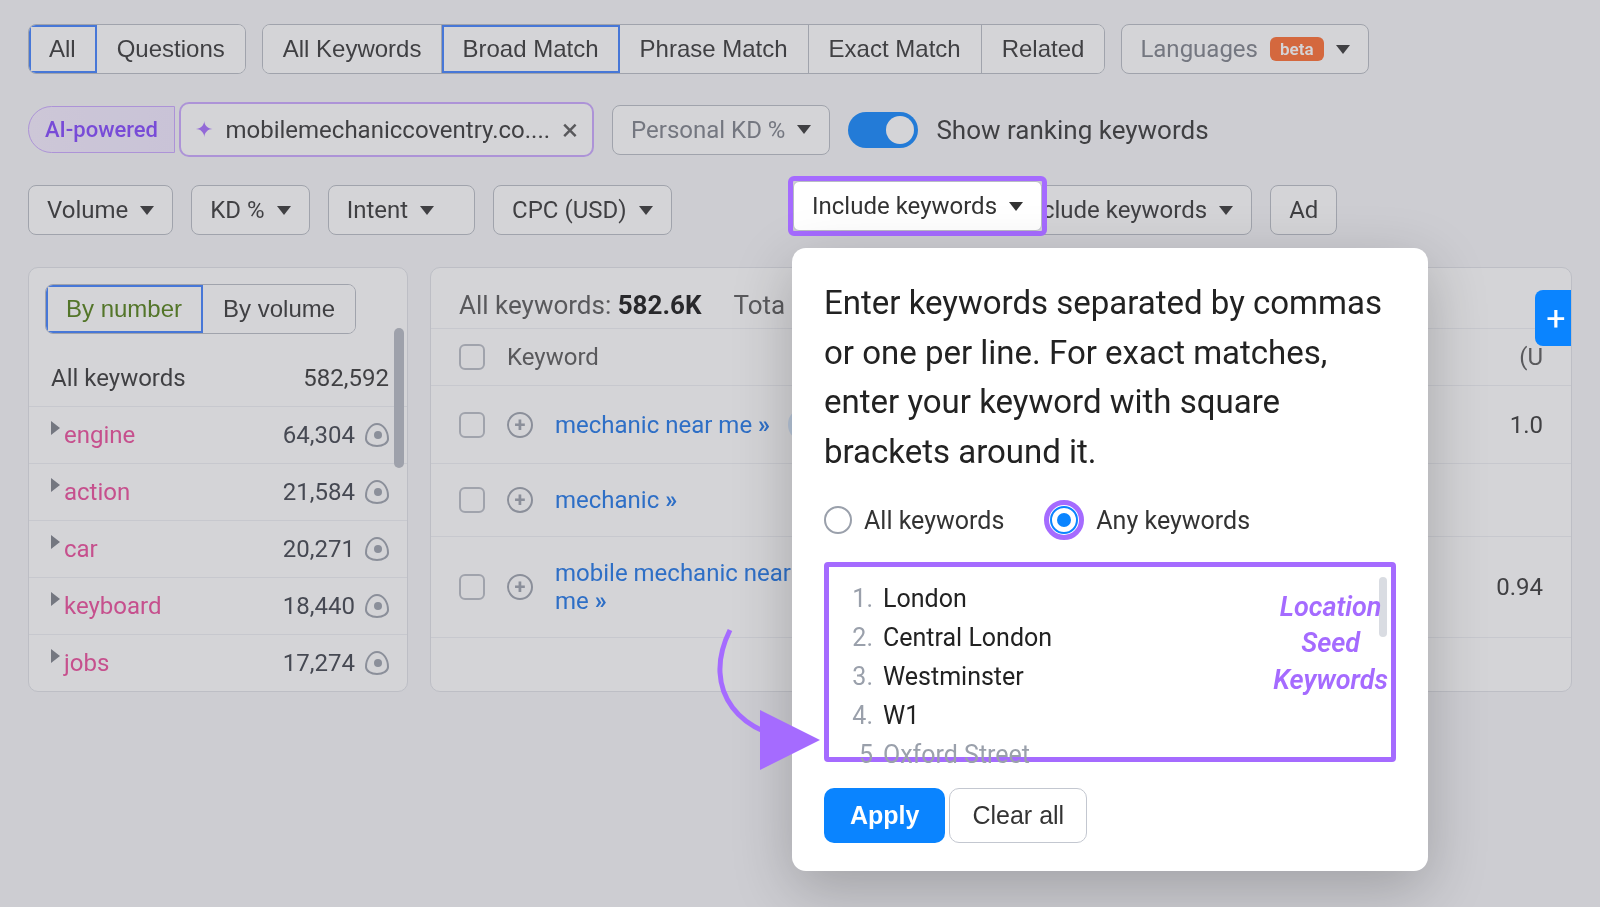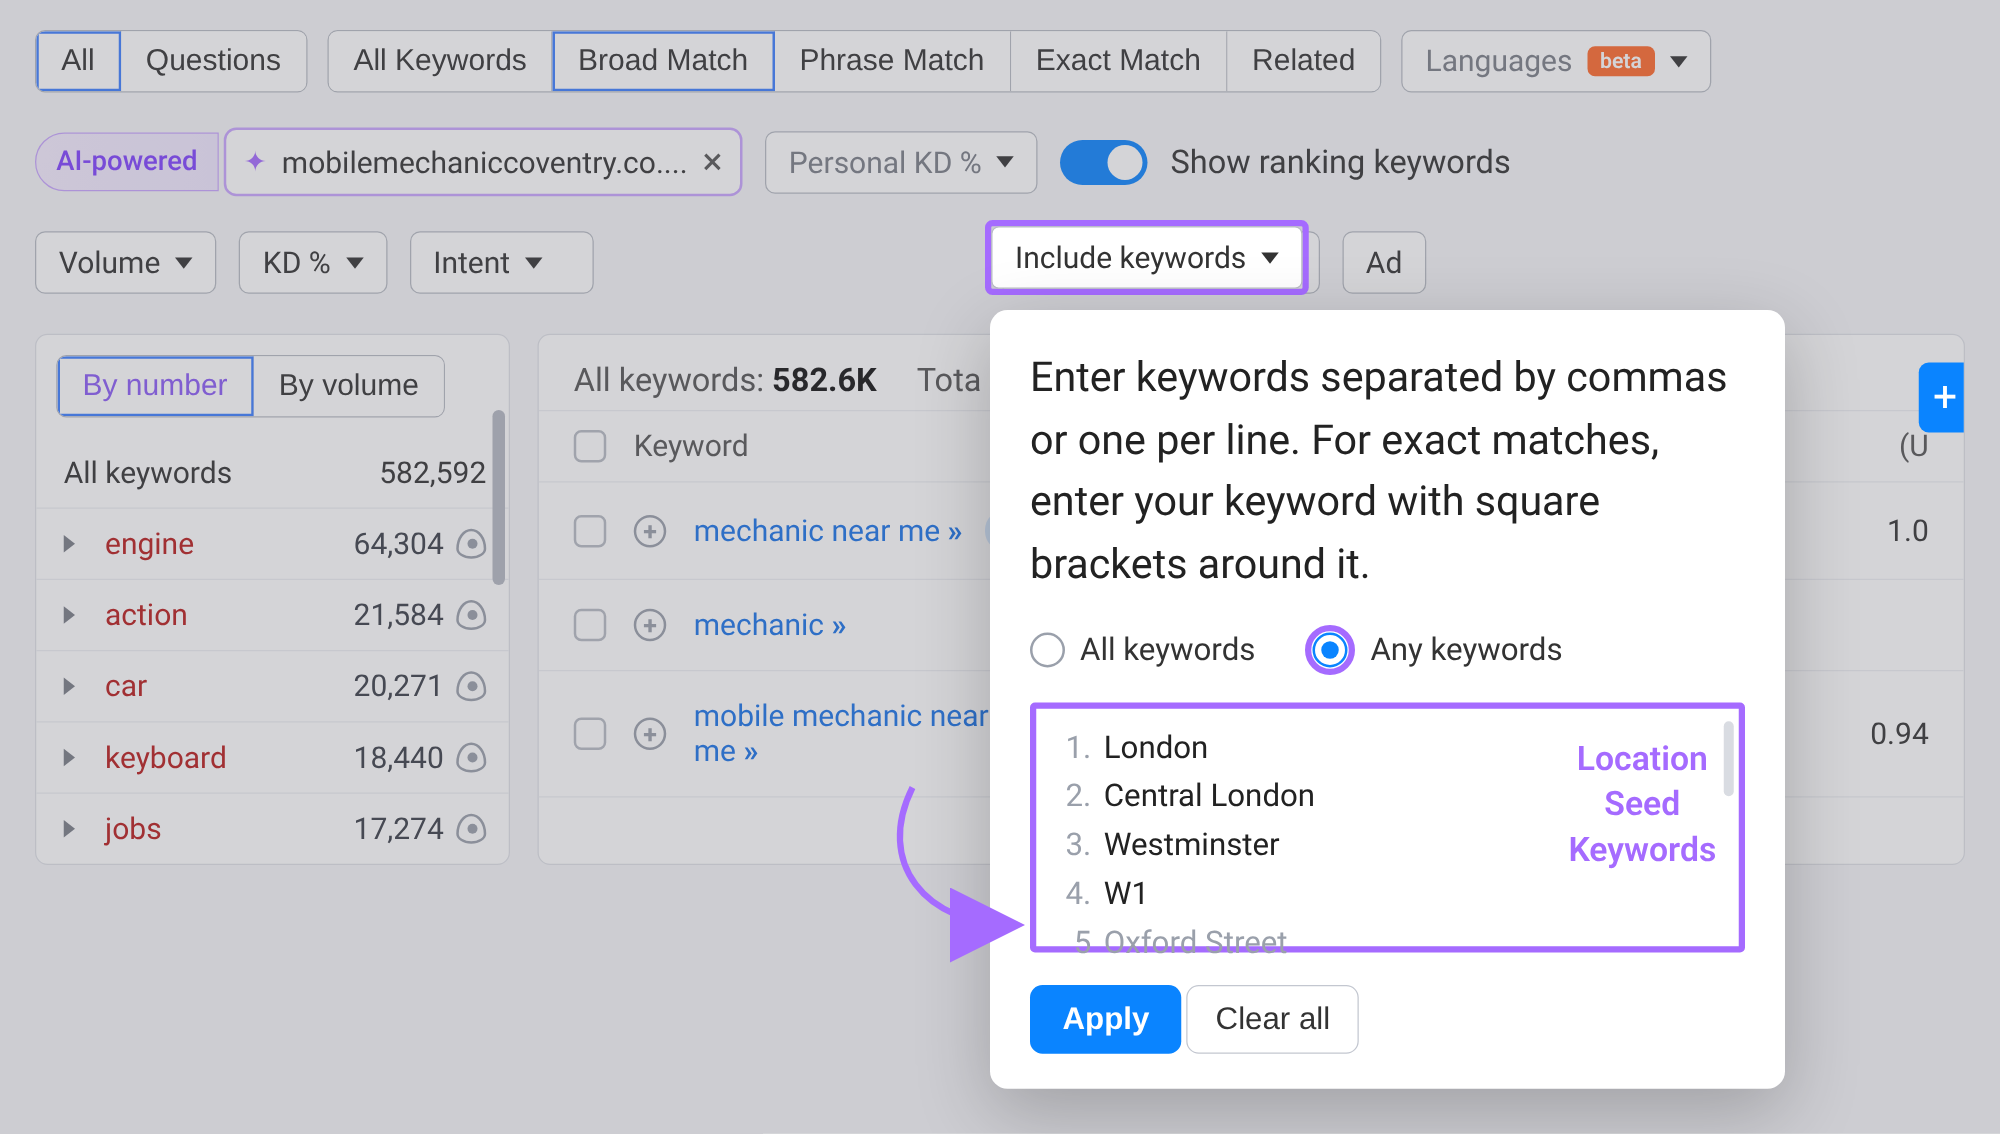--- a/index.html
+++ b/index.html
@@ -67,24 +67,24 @@
   .row2-text { font-size:26px; color:#333; }
 
   .row3 {
     display:flex; gap:18px; padding: 18px 28px 10px 28px; align-items:center;
   }
 
   .content { display:flex; gap:22px; padding: 22px 28px; }
   .sidebar { width:380px; background:#fff; border:1px solid #dfe1e7; border-radius:10px; position:relative; }
   .sidebar-scroll { position:absolute; right:3px; top:60px; width:10px; height:140px; background:#b5b9c2; border-radius:6px; }
   .sort-seg { display:inline-flex; border:1px solid #b8bcc4; border-radius:8px; overflow:hidden; margin:16px; }
-  .sort-seg .segbtn.active { outline:2px solid #3c7eff; outline-offset:-2px; color:#8b5cf6; }
+  .sort-seg .segbtn.active { outline:2px solid #3c7eff; outline-offset:-2px; color:#4d7c0f; }
   .kw-row { display:flex; align-items:center; justify-content:space-between; padding:14px 18px 14px 22px; font-size:24px; border-top:1px solid #edeff3; }
   .kw-row.head { border-top:none; font-weight:400; }
-  .kw-left { display:flex; align-items:center; gap:24px; color:#b91c1c; }
+  .kw-left { display:flex; gap:4px; color:#ec4899; }
   .kw-right { display:flex; align-items:center; gap:10px; color:#3b3f48; }
   .eye { width:24px;height:24px;border:2px solid #9aa0ab;border-radius:60% 60% 60% 60% / 80% 80% 40% 40%; transform: rotate(0deg); position:relative; }
   .eye::after { content:""; position:absolute; left:7px; top:6px; width:8px;height:8px;background:#9aa0ab;border-radius:50%; }
 
   .main { flex:1; background:#fff; border:1px solid #dfe1e7; border-radius:10px; padding: 0; overflow:hidden; position:relative;}
   .main-header { display:flex; gap:32px; padding:22px 28px 8px 28px; font-size:26px; color:#333; align-items:baseline;}
   .main-header .lab { color:#555; }
   .main-header .val { font-weight:700; color:#111; }
   .table-head { display:flex; padding:14px 28px; border-top:1px solid #edeff3; border-bottom:1px solid #edeff3; color:#555; font-size:24px; align-items:center; gap:22px;}
   .checkbox { width:26px;height:26px;border:2px solid #b8bcc4;border-radius:6px;background:#fff; flex-shrink:0;}
@@ -116,21 +116,21 @@
   .radio-hl-ring { border:5px solid #a56bff; border-radius:50%; padding:1px; display:inline-flex; }
 
   .kwbox {
     border:5px solid #a56bff; border-radius:4px; padding:12px 16px 6px 16px;
     position:relative; height:200px;
   }
   .kwbox ol { list-style:none; counter-reset:li; }
   .kwbox li { font-size:25px; color:#222; padding:5px 0; display:flex; gap:10px;}
   .kwbox li .num { color:#9aa0ab; min-width:28px; text-align:right; }
   .kwbox li.faded { color:#9aa0ab; }
-  .kwbox .seedlabel { position:absolute; right:18px; top:22px; color:#a56bff; font-size:27px; font-weight:600; text-align:center; line-height:1.35; }
+  .kwbox .seedlabel { position:absolute; right:3px; top:22px; color:#a56bff; font-size:27px; font-weight:600; text-align:center; line-height:1.35;font-style:italic; }
   .kwbox .scrollhint { position:absolute; right:4px; top:10px; width:8px; height:60px; background:#d9dce2; border-radius:4px; }
   .popover-actions { display:flex; gap:4px; margin-top:26px; }
   .btn-primary { background:#0a84ff;color:#fff;border:none;border-radius:10px;padding:12px 26px;font-size:25px;font-weight:600;}
   .btn-secondary { background:#fff;color:#333;border:1px solid #c3c7d0;border-radius:10px;padding:12px 22px;font-size:25px;}
 
   .arrow-svg { position:absolute; left:690px; top:620px; z-index:55; pointer-events:none; }
 </style>
 </head>
 <body>
 
@@ -178,20 +178,24 @@
       <span class="chev"></span>
     </div>
   <div class="pillbtn">
       <span>KD %</span>
       <span class="chev"></span>
     </div>
   <div class="pillbtn" style="padding-right:40px;">
       <span>Intent</span>
       <span class="chev"></span>
     </div>
+  <div class="pillbtn">
+      <span>CPC (USD)</span>
+      <span class="chev"></span>
+    </div>
   <div style="width:290px;"></div>
   <div class="pillbtn">
       <span>Exclude keywords</span>
       <span class="chev"></span>
     </div>
   <div class="pillbtn">
       <span>Ad</span>
     </div>
 </div>
 

